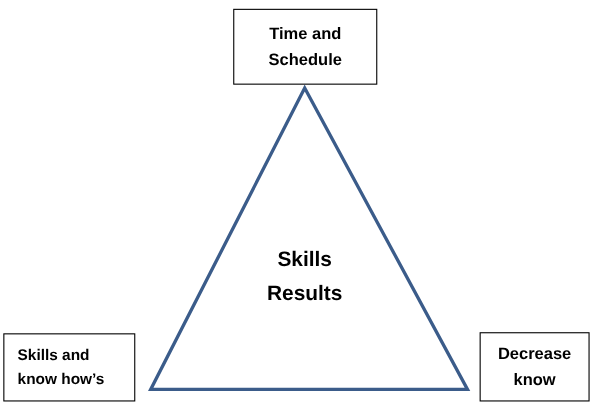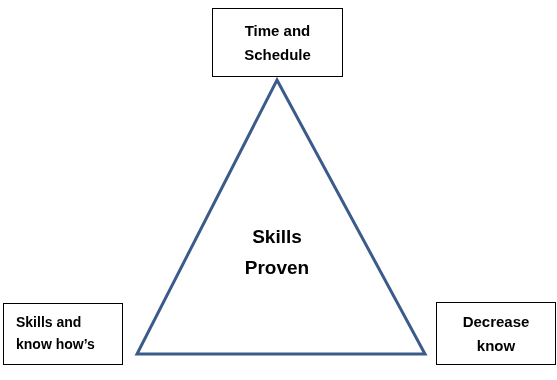--- a/index.html
+++ b/index.html
@@ -52,21 +52,21 @@
     width: 120px;
     height: 62px;
     align-items: flex-start;
     text-align: left;
     padding-left: 12px;
     font-size: 14px;
   }
   #box-right {
     left: 436px;
     top: 302px;
-    width: 120px;
+    width: 100px;
     height: 63px;
     align-items: center;
     text-align: center;
   }
   #center-label {
     position: absolute;
     left: 207px;
     top: 221px;
     width: 140px;
     text-align: center;
@@ -97,16 +97,16 @@
     <span class="line-2">know how’s</span>
   </div>
 
   <div class="node-box" id="box-right">
     <span class="line-1">Decrease</span>
     <span class="line-2">know</span>
   </div>
 
   <div id="center-label">
     <span class="line-1">Skills</span>
-    <span class="line-2">Proven</span>
+    <span class="line-2">Results</span>
   </div>
 
 </div>
 
 </body></html>

